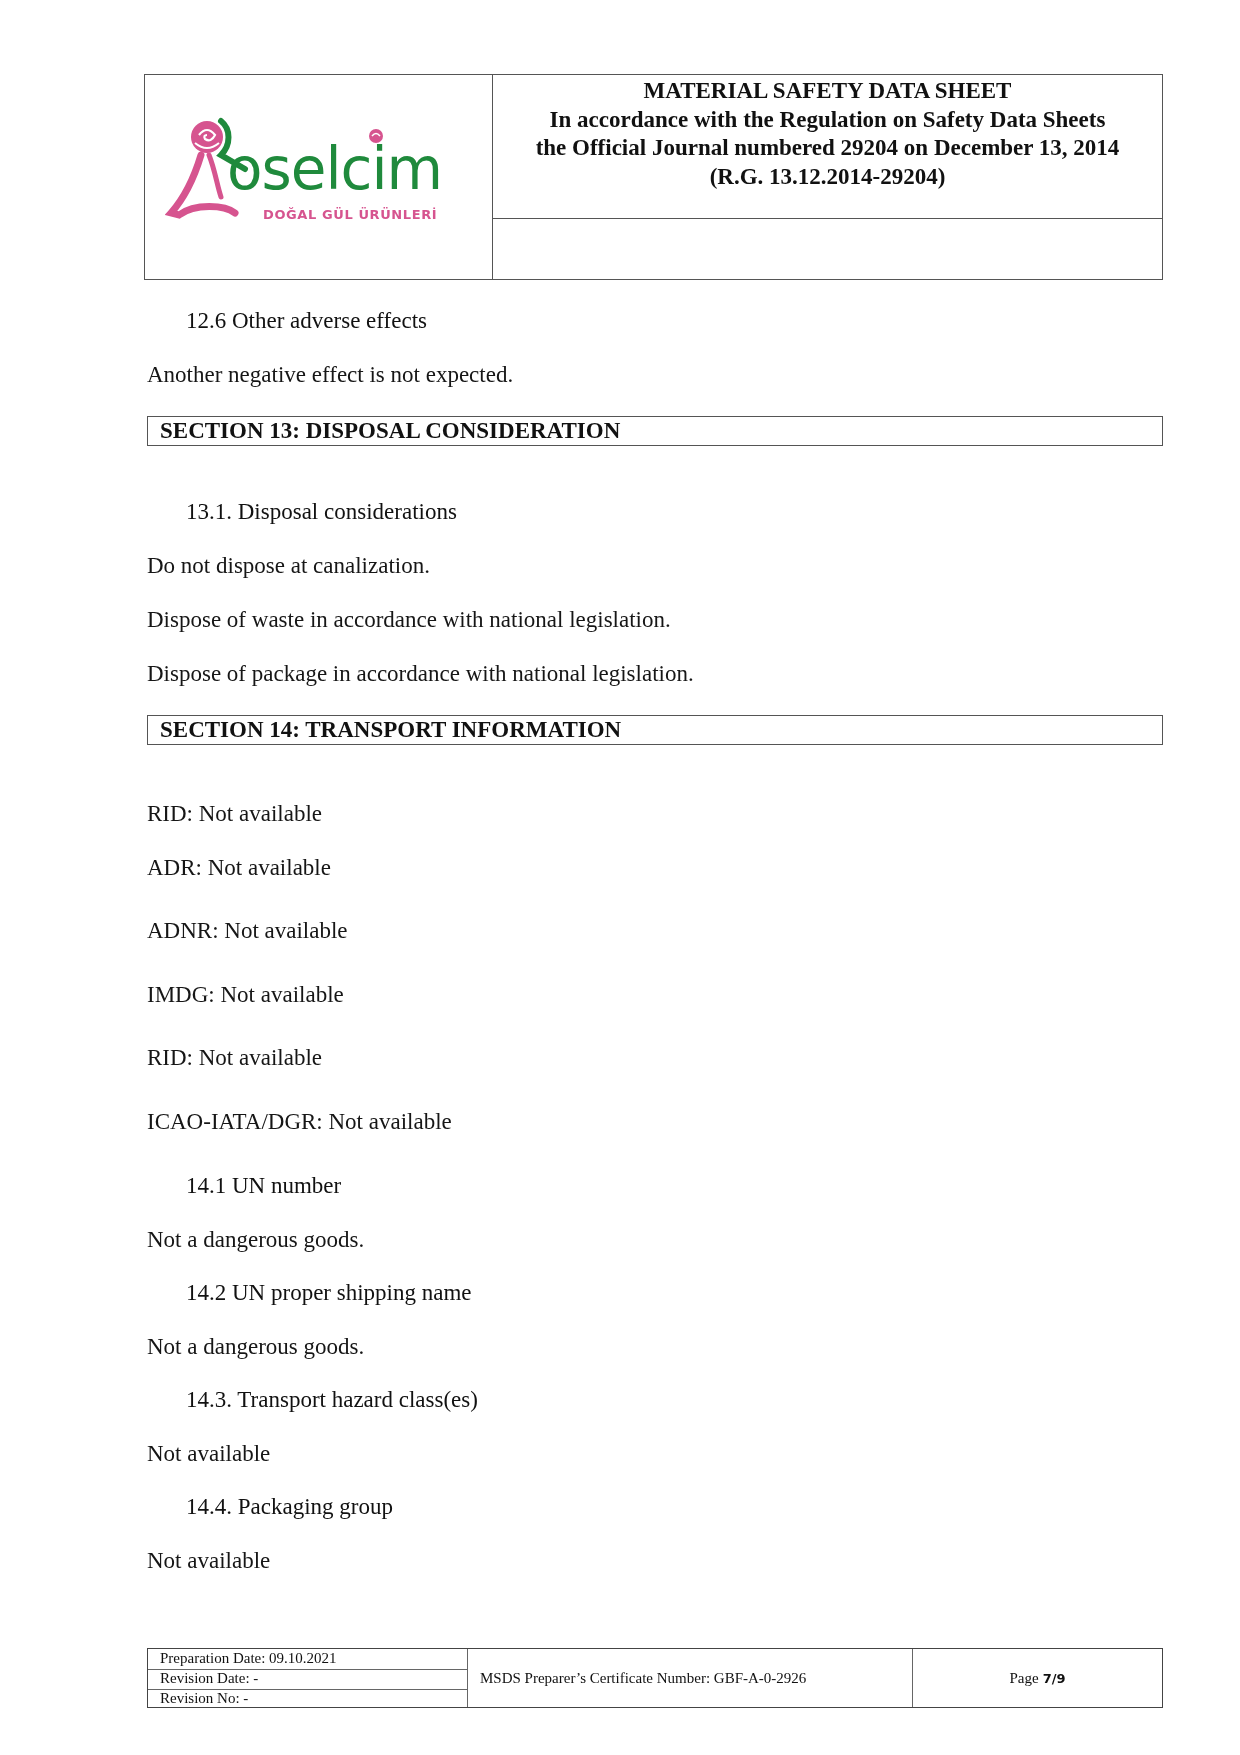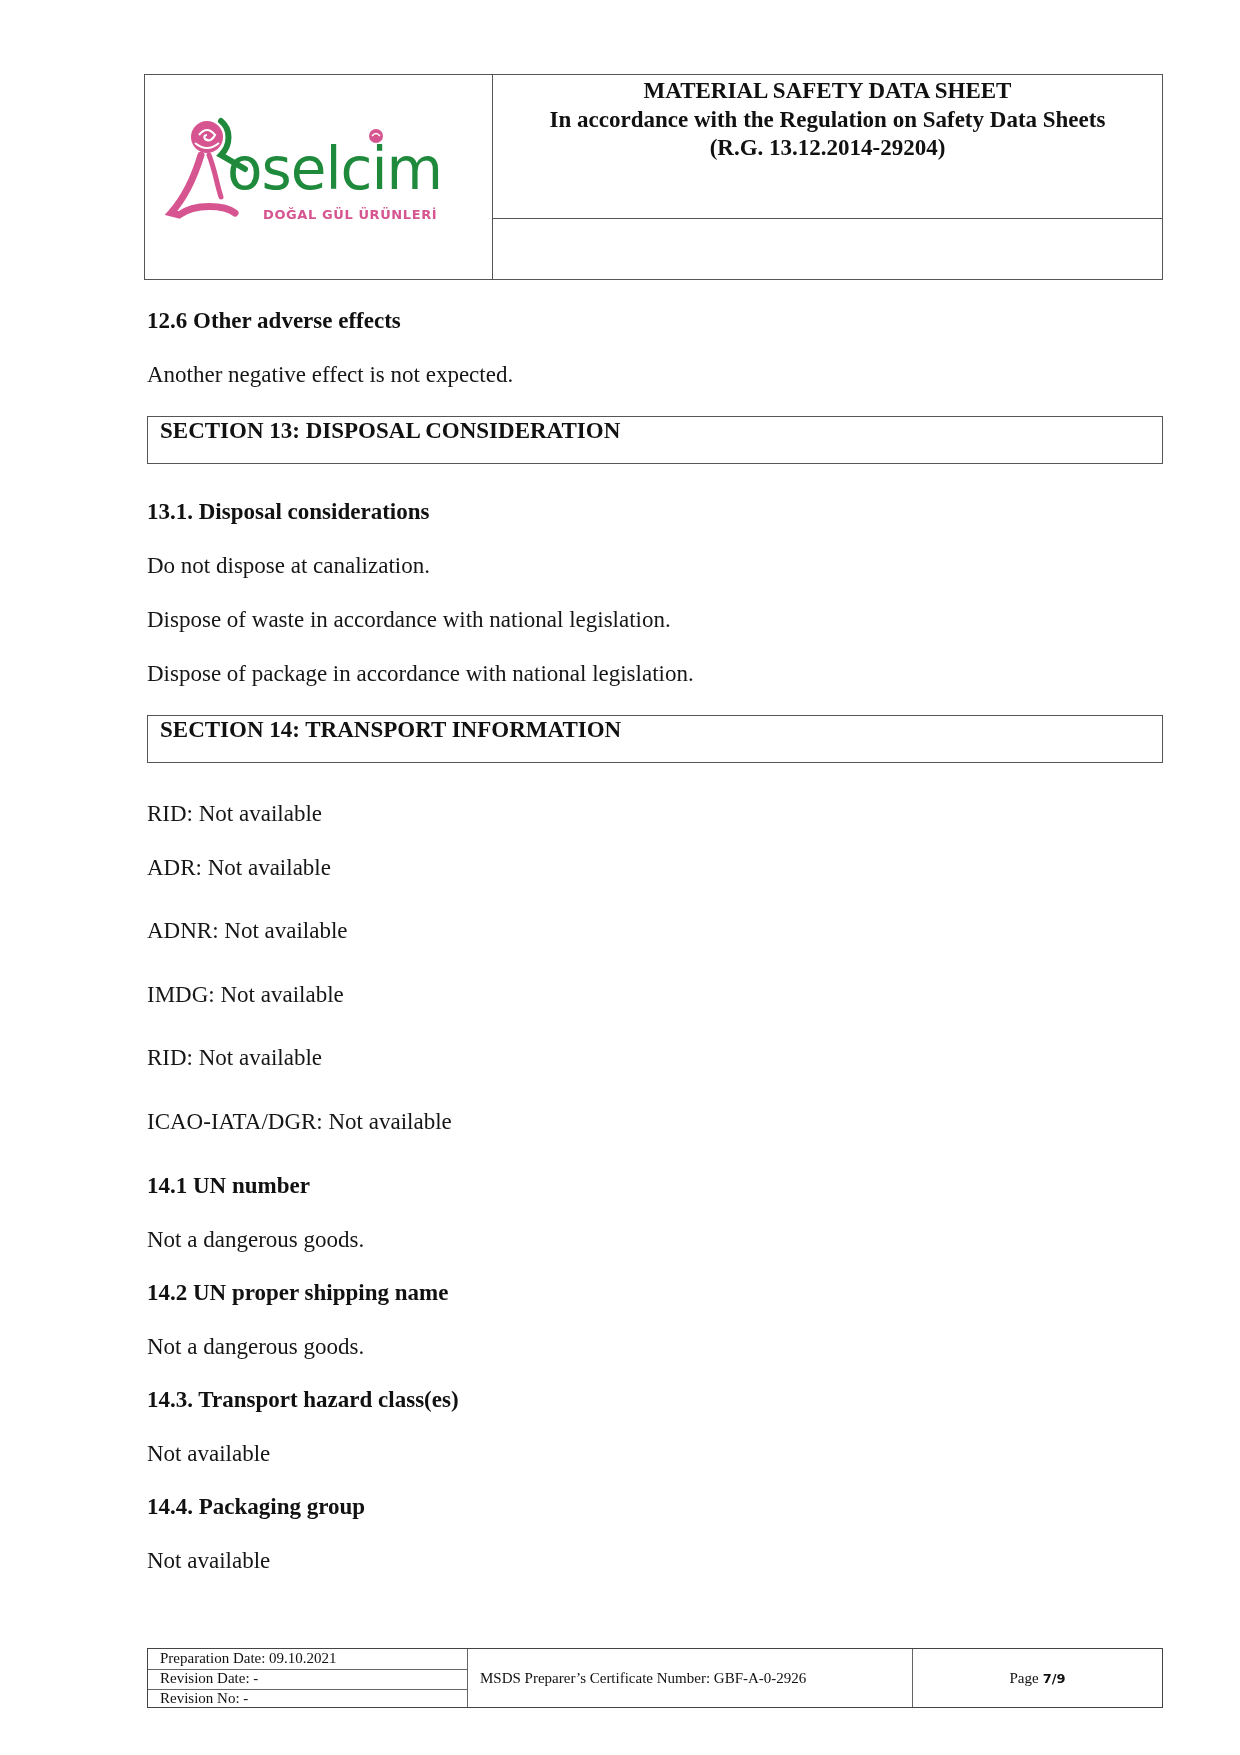--- a/index.html
+++ b/index.html
@@ -18,23 +18,23 @@
     .hdr-product { left: 348px; top: 144px; right: 0; bottom: 0; display: flex; align-items: center; justify-content: center;
       font-weight: bold; font-size: 23px; color: #222; }
 
     .logo-svg { position: absolute; left: 20px; top: 40px; }
     .logo-word { position: absolute; left: 82px; top: 60px; font-family: "DejaVu Sans", sans-serif; font-size: 58px;
       color: #1f8a3c; letter-spacing: -1px; font-weight: normal; }
     .logo-tag { position: absolute; left: 118px; top: 132px; font-family: "DejaVu Sans", sans-serif; font-weight: bold;
       font-size: 13px; color: #d6548f; letter-spacing: 0.6px; }
 
     
-    .h { font-weight: bold; font-size: 23px; white-space: nowrap; }
+    .h { font-weight: normal; font-size: 23px; white-space: nowrap; margin-left: 39px; }
     .p { font-size: 23px; white-space: nowrap; color: #161616; }
-    .sec { left: 147px; width: 1016px; height: 48px; border: 1.5px solid #555; box-sizing: border-box;
+    .sec { left: 147px; width: 1016px; height: 30px; border: 1.5px solid #555; box-sizing: border-box;
       font-weight: bold; font-size: 23px; line-height: 27px; padding-left: 12px; }
 
     
     .ftr { left: 147px; top: 1648px; width: 1016px; height: 60px; border: 1.5px solid #444; box-sizing: border-box; }
     .ftr-left { left: 0; top: 0; width: 320px; height: 100%; border-right: 1.5px solid #666; box-sizing: border-box; }
     .ftr-row { position: absolute; left: 0; right: 0; height: 19.5px; font-size: 15px; line-height: 19px; padding-left: 12px; }
     .ftr-row.r1 { top: 0; border-bottom: 1.5px solid #666; }
     .ftr-row.r2 { top: 20px; border-bottom: 1.5px solid #666; }
     .ftr-row.r3 { top: 40px; }
     .ftr-mid { left: 320px; top: 0; width: 445px; height: 100%; border-right: 1.5px solid #666; box-sizing: border-box;
@@ -61,20 +61,21 @@
     <div class="logo-word">oselcim</div>
     <svg class="abs" style="left:222px; top:52px;" width="18" height="18" viewBox="0 0 18 18">
       <circle cx="9" cy="9" r="7" fill="#d6548f"></circle>
       <path d="M5 9 q4 -5 8 0" fill="none" stroke="#fff" stroke-width="1.5"></path>
     </svg>
     <div class="logo-tag">DOĞAL GÜL ÜRÜNLERİ</div>
   </div>
   <div class="abs hdr-title">
     <div>MATERIAL SAFETY DATA SHEET</div>
     <div>In accordance with the Regulation on Safety Data Sheets</div>
+    <div>the Official Journal numbered 29204 on December 13, 2014</div>
     <div>(R.G. 13.12.2014-29204)</div>
   </div>
 </div>
 
 <div class="abs h" style="left:147px; top:308px;">12.6 Other adverse effects</div>
 <div class="abs p" style="left:147px; top:362px;">Another negative effect is not expected.</div>
 
 <div class="abs sec" style="top:416px;">SECTION 13: DISPOSAL CONSIDERATION</div>
 <div class="abs h" style="left:147px; top:499px;">13.1. Disposal considerations</div>
 <div class="abs p" style="left:147px; top:553px;">Do not dispose at canalization.</div>

